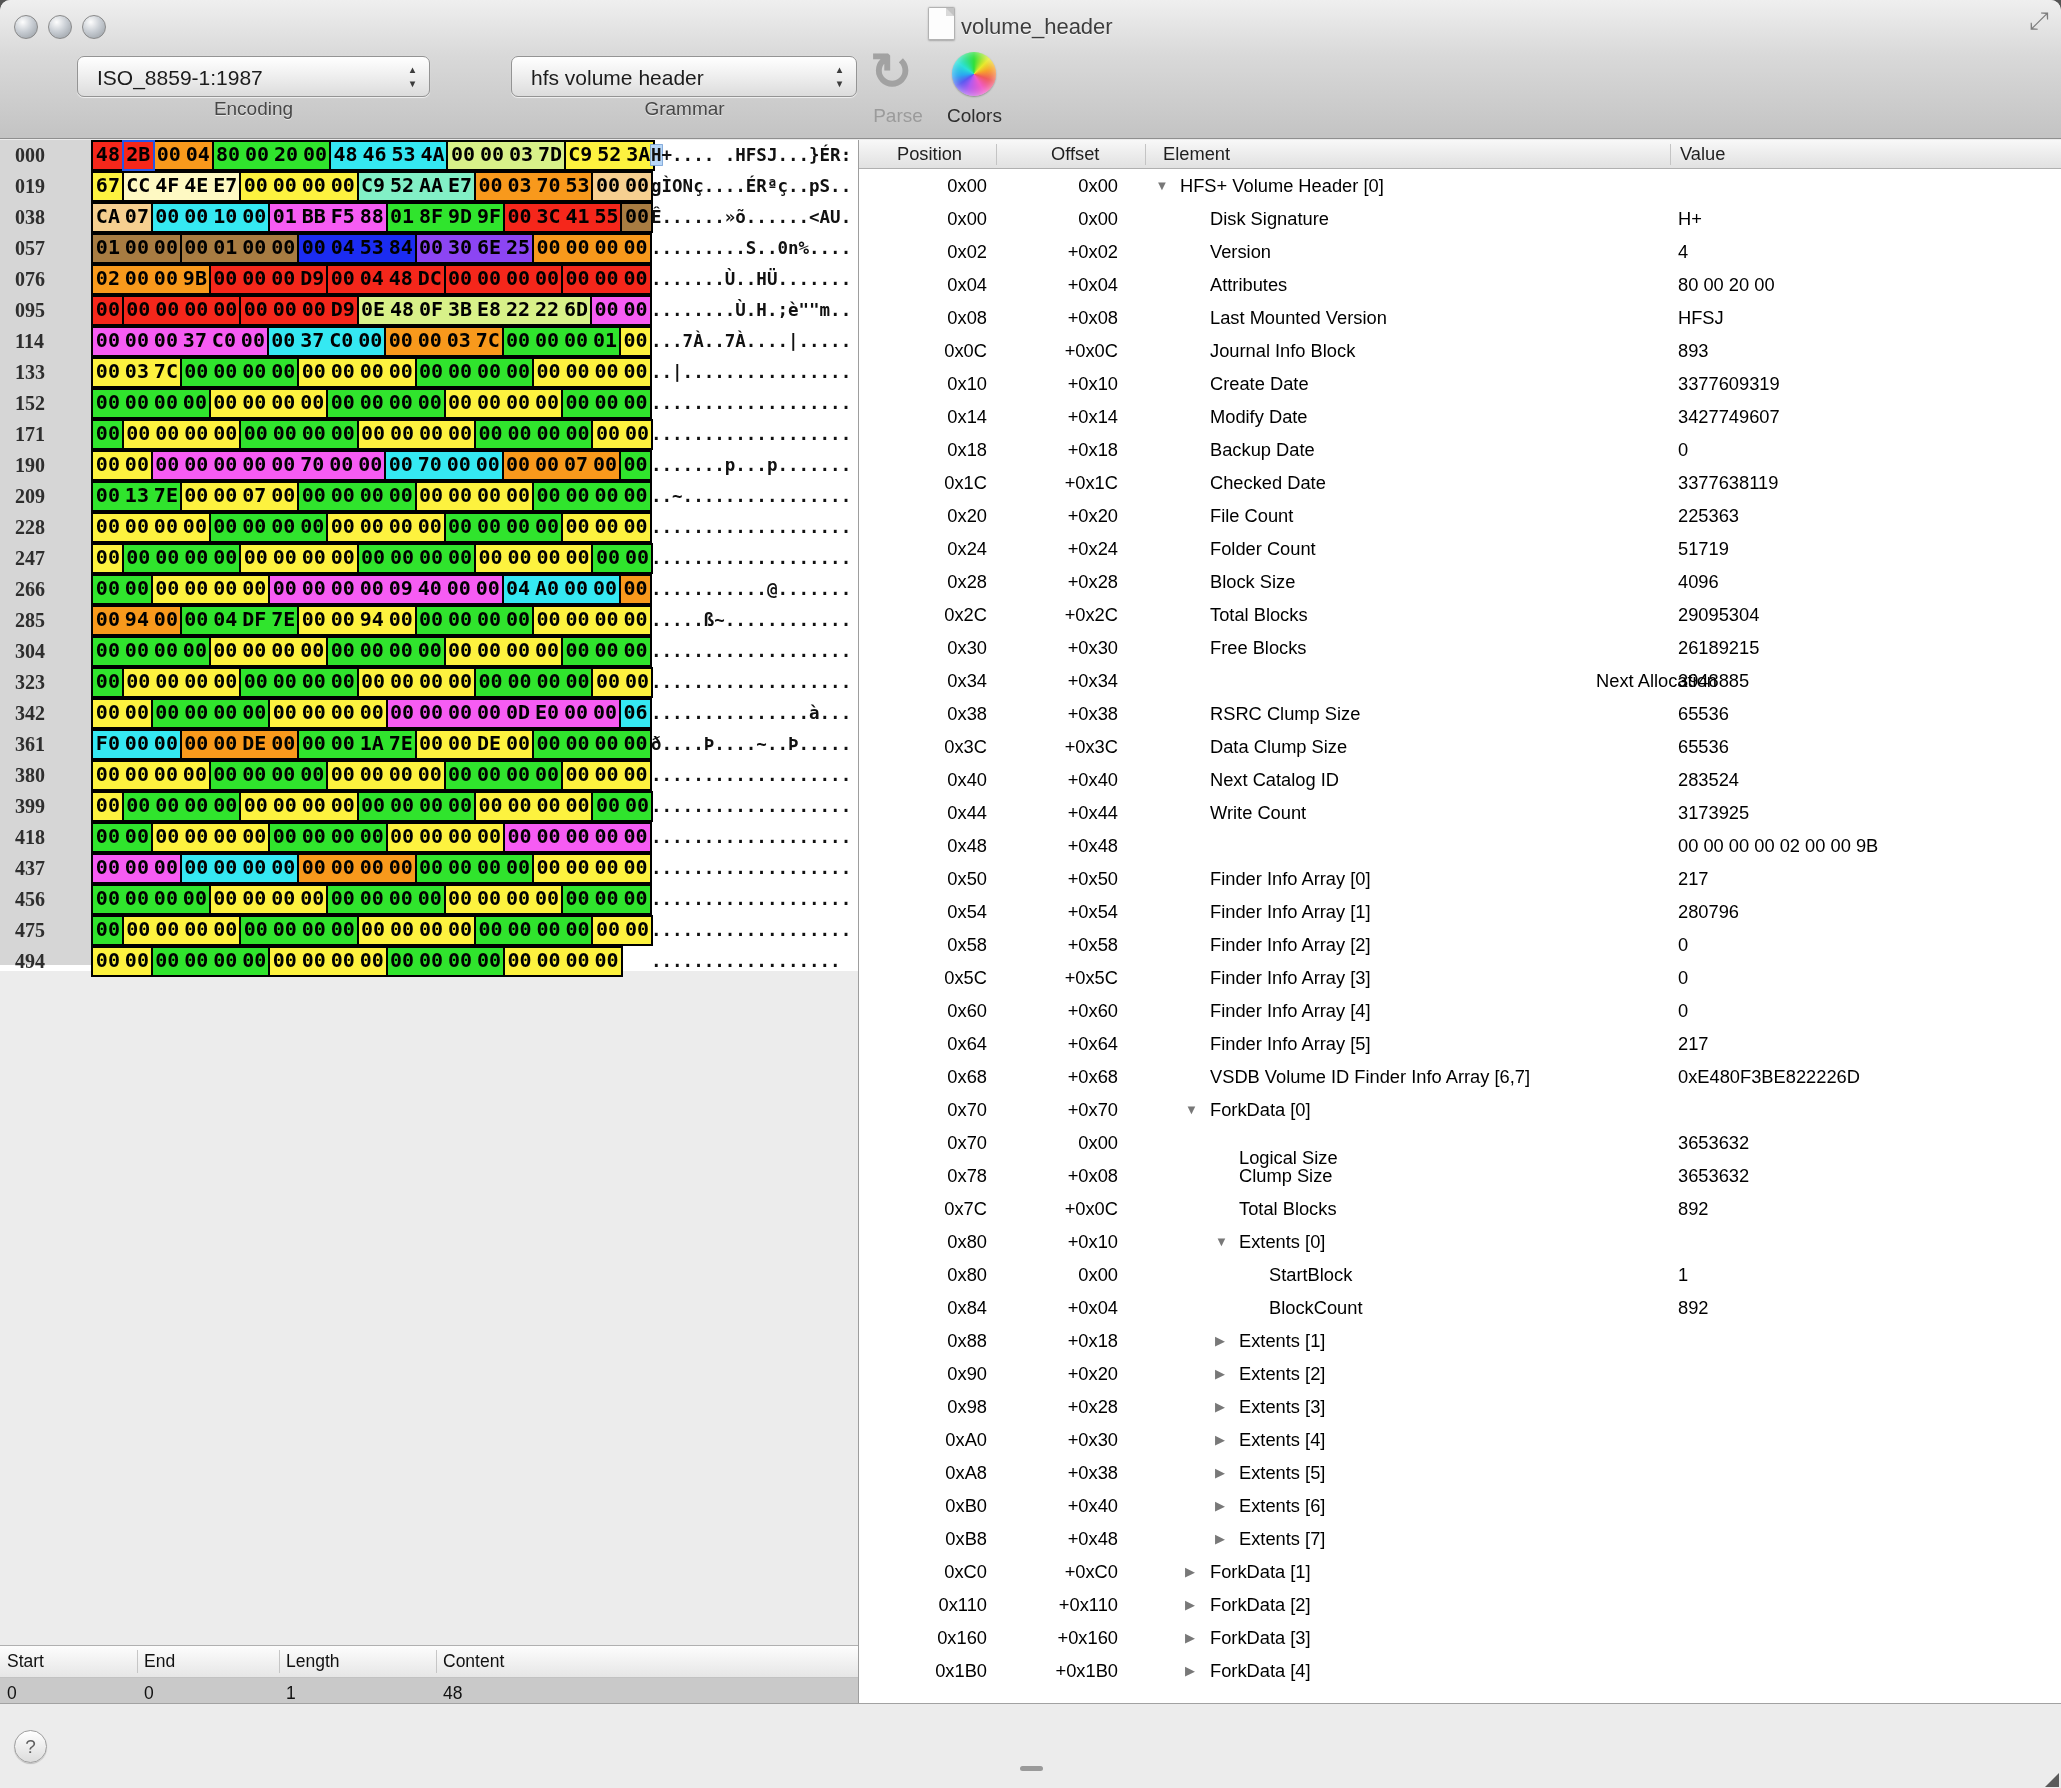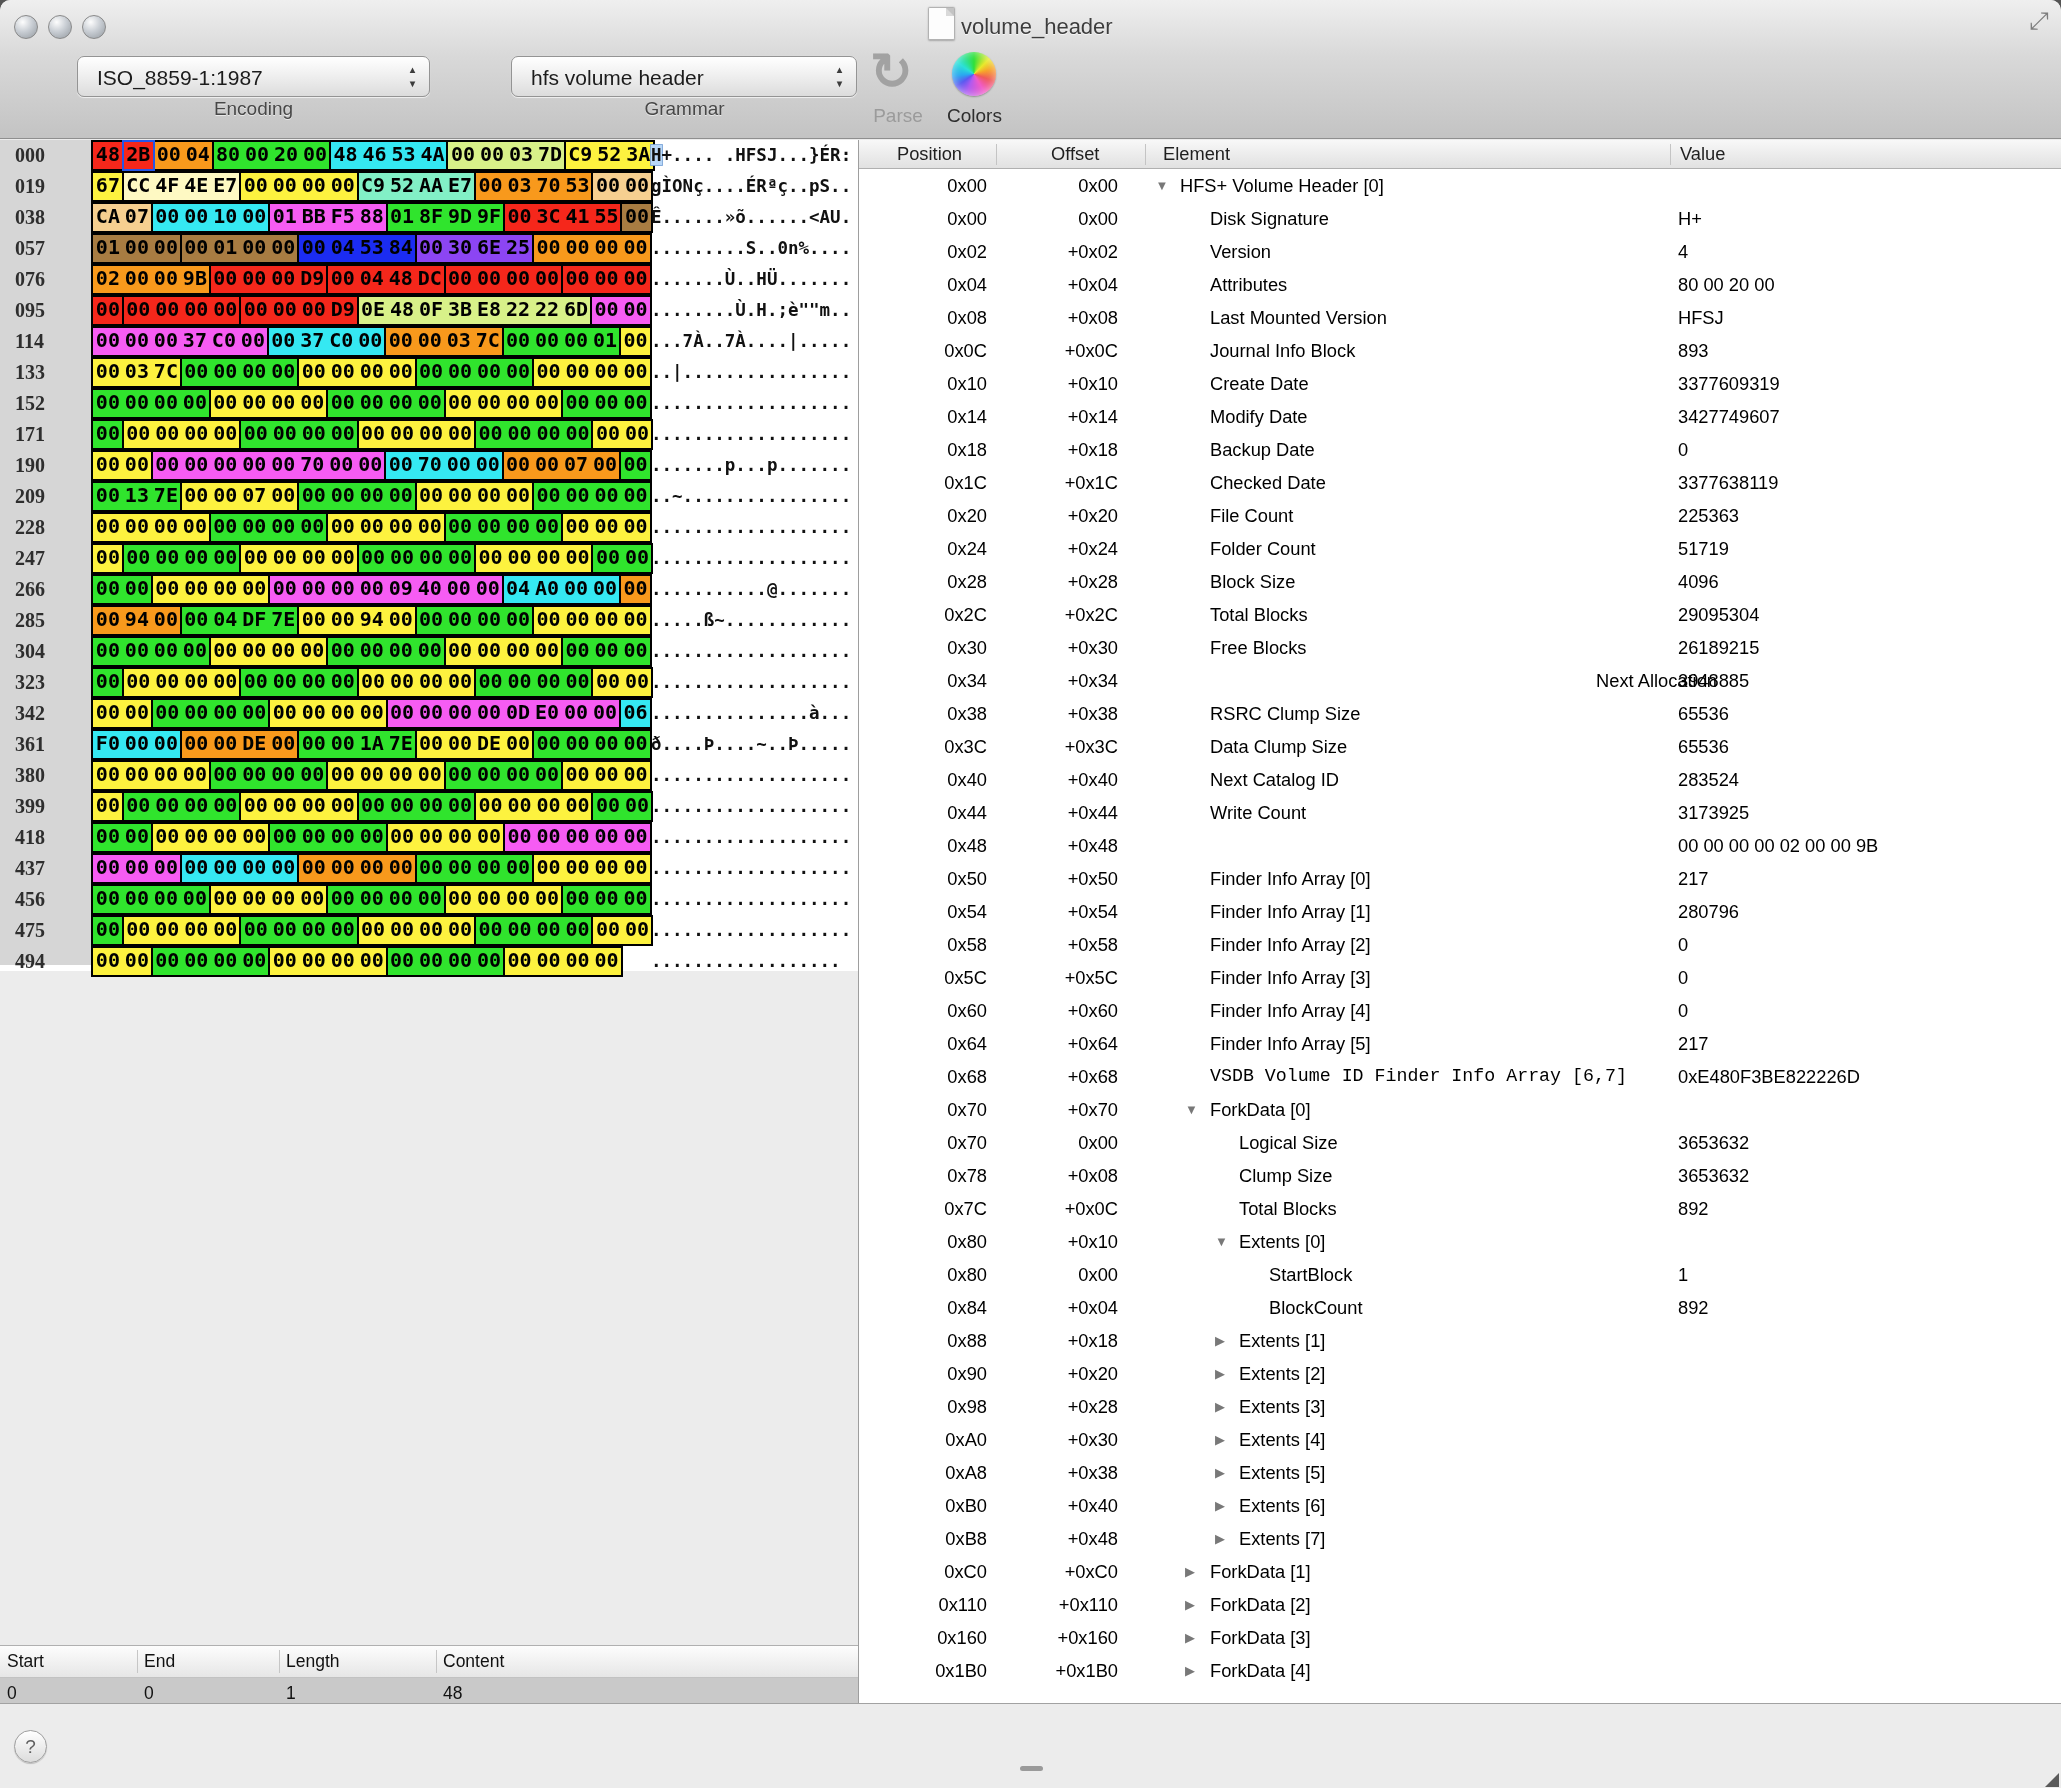--- a/index.html
+++ b/index.html
@@ -1214,33 +1214,33 @@
         </div>
         <div class="trr">
           <span class="tc-pos">0x64</span>
           <span class="tc-off">+0x64</span>
           <span class="tc-el" style="padding-left: 65px;">Finder Info Array [5]</span>
           <span class="tc-val">217</span>
         </div>
         <div class="trr">
           <span class="tc-pos">0x68</span>
           <span class="tc-off">+0x68</span>
-          <span class="tc-el" style="padding-left: 65px; font-family: Liberation Mono, monospace;">VSDB Volume ID Finder Info Array [6,7]</span>
+          <span class="tc-el" style="padding-left: 65px;">VSDB Volume ID Finder Info Array [6,7]</span>
           <span class="tc-val">0xE480F3BE822226D</span>
         </div>
         <div class="trr">
           <span class="tc-pos">0x70</span>
           <span class="tc-off">+0x70</span>
           <span class="tc-el" style="padding-left: 65px;"><span class="tri" style="left: 40px;">▼</span>ForkData [0]</span>
           <span class="tc-val"></span>
         </div>
         <div class="trr">
           <span class="tc-pos">0x70</span>
           <span class="tc-off">0x00</span>
-          <span class="tc-el" style="padding-left: 94px;">Logical Size</span>
+          <span class="tc-el" style="padding-left: 94px; margin-top: 15px;">Logical Size</span>
           <span class="tc-val">3653632</span>
         </div>
         <div class="trr">
           <span class="tc-pos">0x78</span>
           <span class="tc-off">+0x08</span>
           <span class="tc-el" style="padding-left: 94px;">Clump Size</span>
           <span class="tc-val">3653632</span>
         </div>
         <div class="trr">
           <span class="tc-pos">0x7C</span>

